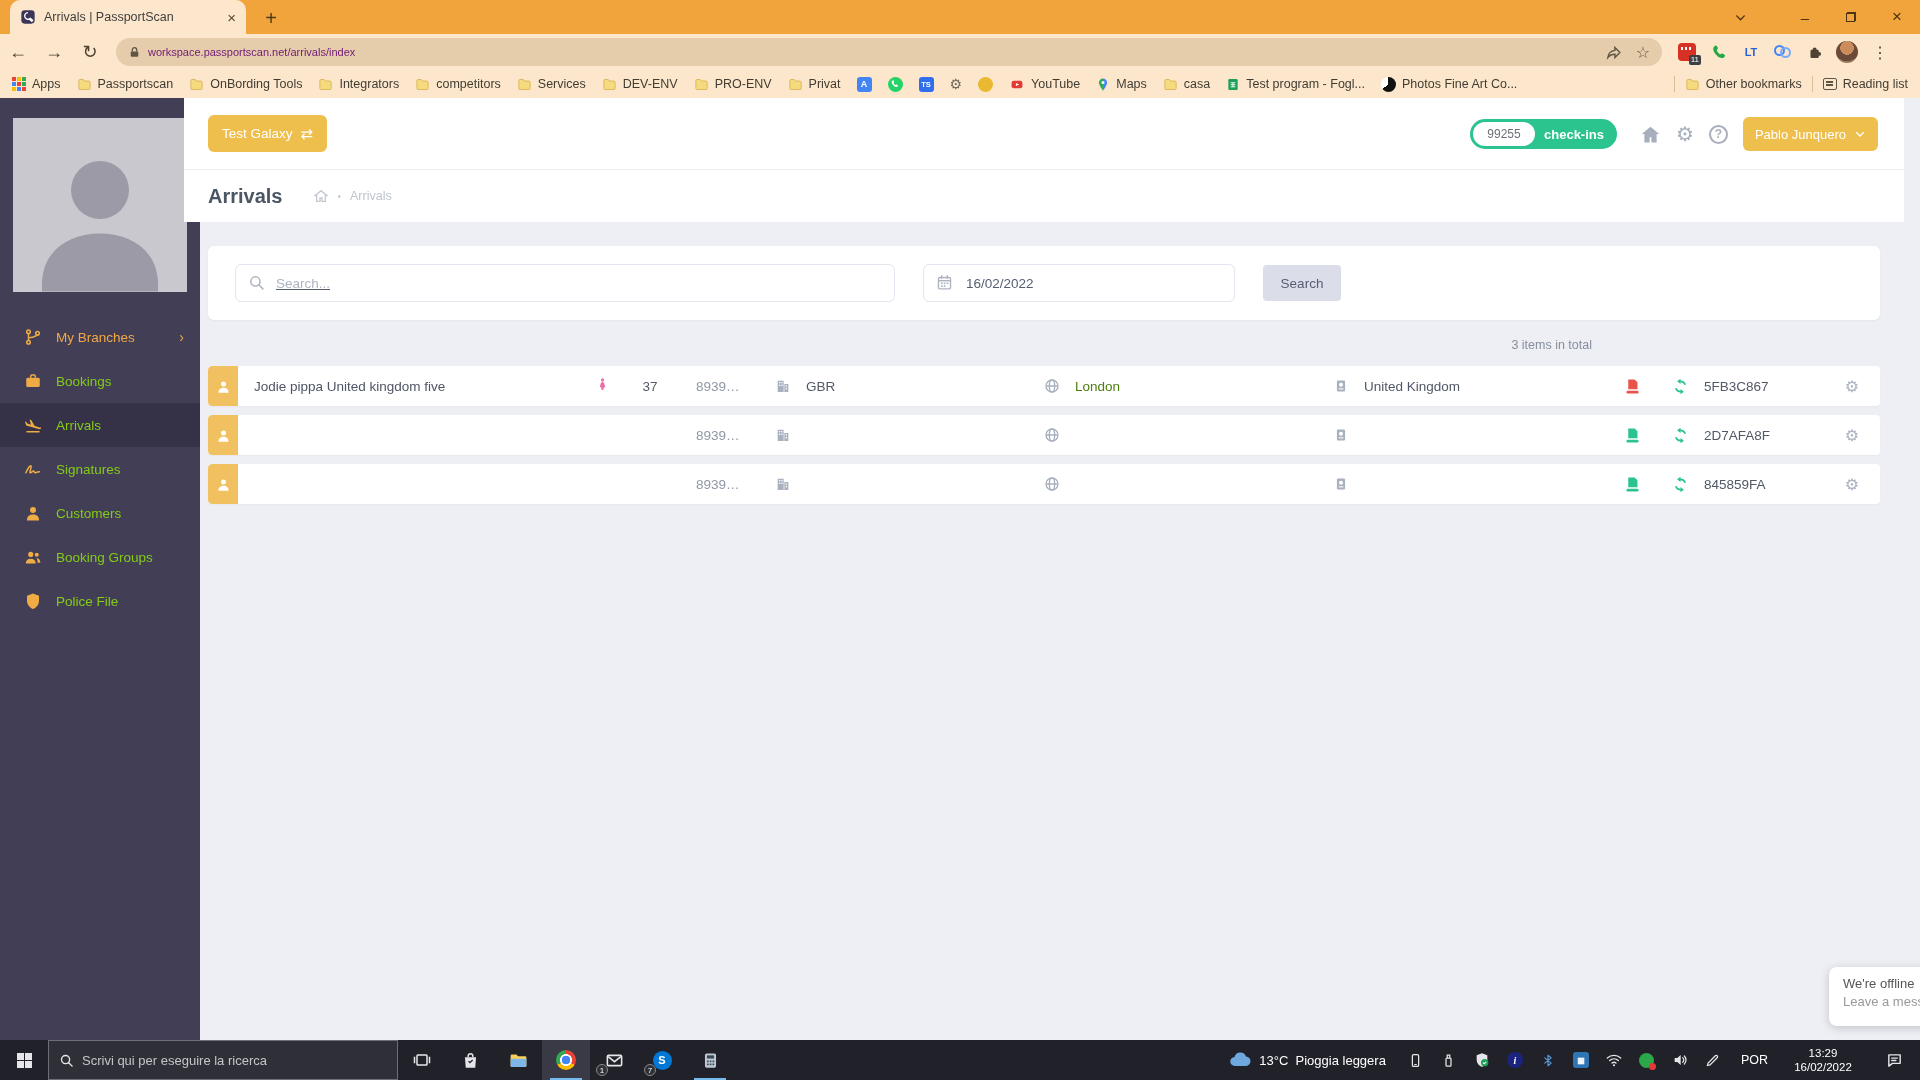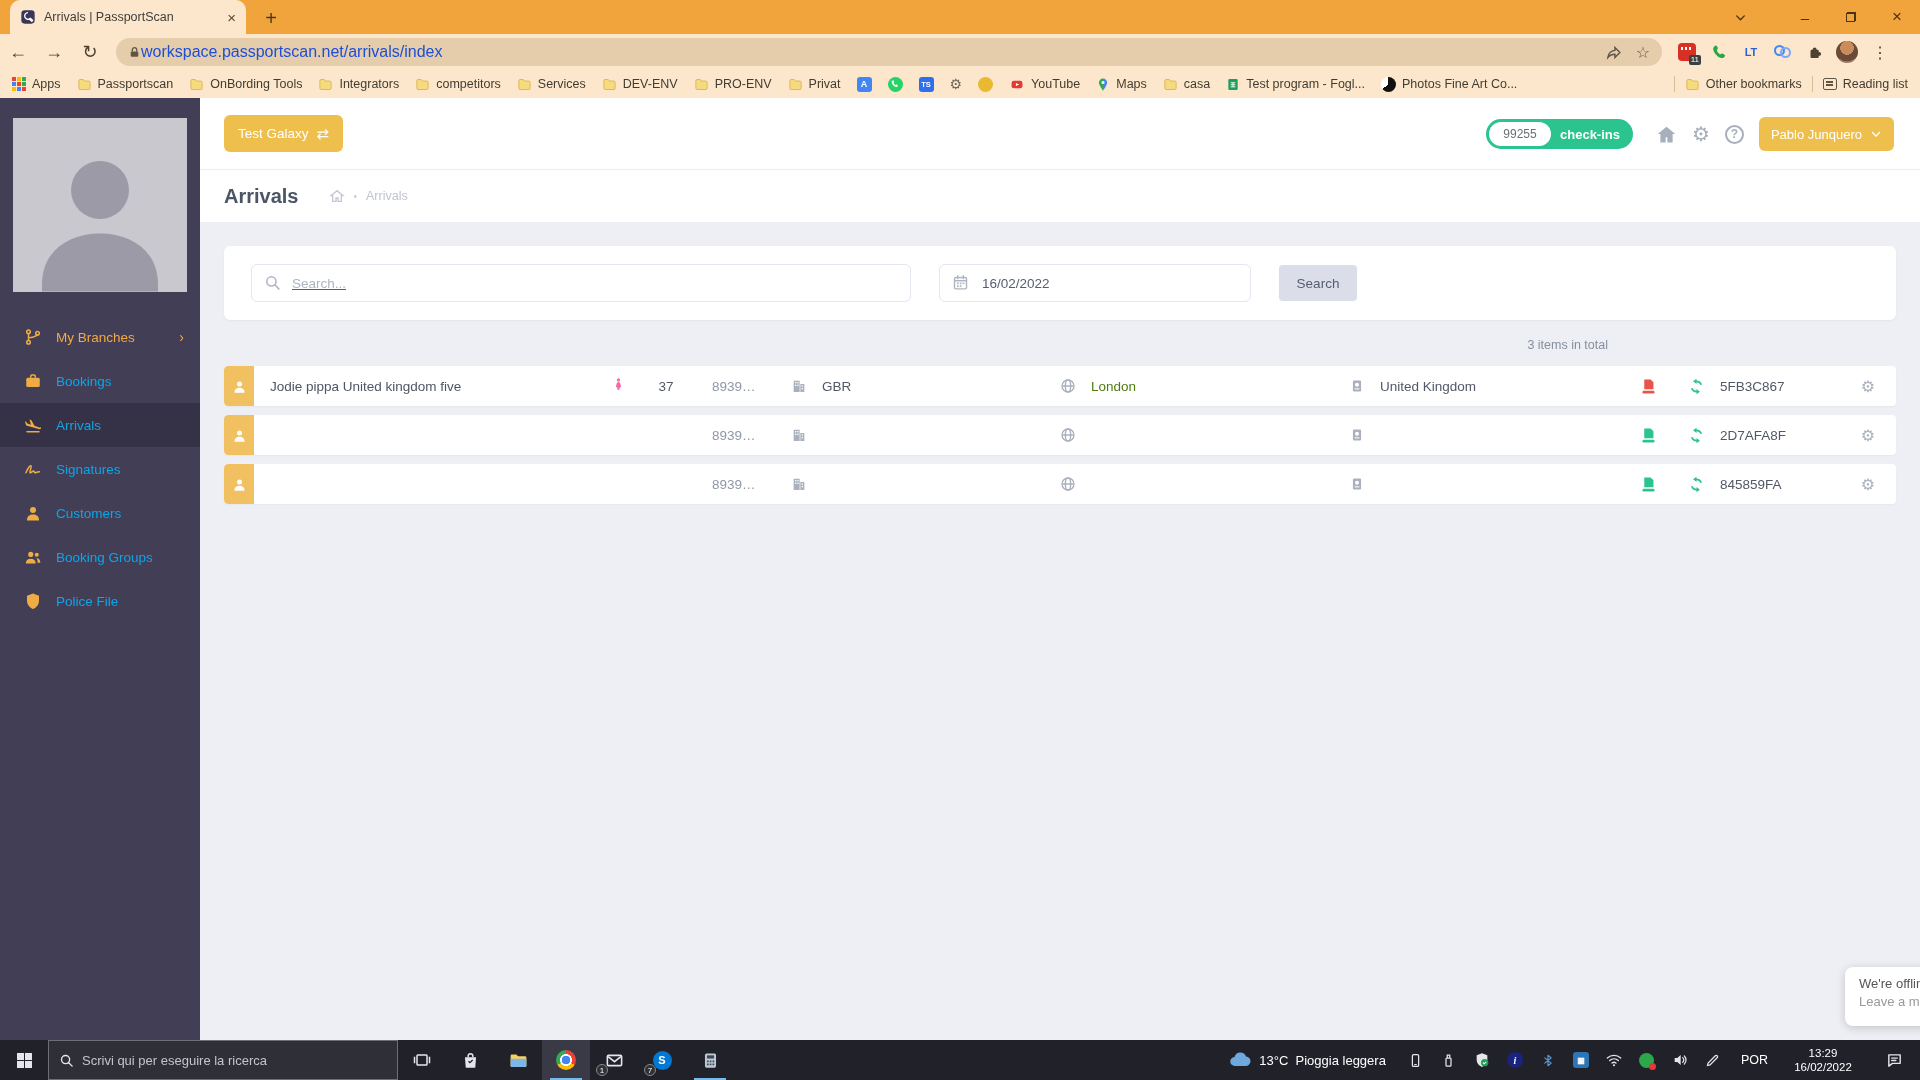--- a/index.html
+++ b/index.html
@@ -23,21 +23,21 @@
   .restore-box i { position:absolute; width:9px; height:9px; border:1.5px solid #4A3413; display:block; }
   .restore-box i:first-child { right:0; top:0; }
   .restore-box i:last-child { left:0; bottom:0; background:#F2A43C; }
 
   .toolbar { position:absolute; top:34px; left:0; width:1920px; height:36px; background:#FDE7CC;
              display:flex; align-items:center; }
   .nav-glyph { font-size:18px; color:#4E4232; width:36px; text-align:center; }
   .nav-glyph.fwd { color:#4E4232; }
   .addressbar { position:relative; margin-left:8px; width:1546px; height:28px; background:#E5CDAB;
                 border-radius:14px; display:flex; align-items:center; padding:0 12px; }
-  .url-text { font-size:16px; color:#1d4ed8; margin-left:0; flex:1; white-space:nowrap; overflow:hidden; }
+  .url-text { font-size:11px; color:#701a75; margin-left:7px; flex:1; white-space:nowrap; overflow:hidden; }
   .addr-ic { color:#5F5545; }
   .star-glyph { font-size:16px; color:#5F5545; margin-left:14px; }
   .ext-strip { display:flex; align-items:center; margin-left:14px; gap:10px; }
   .ext-tile { width:22px; height:22px; display:flex; align-items:center; justify-content:center; position:relative; }
   .ext-red { width:18px; height:18px; background:#D93025; border-radius:4px; position:relative; }
   .ext-red .dots { position:absolute; top:4px; left:3px; width:12px; height:3px;
       background:linear-gradient(90deg,#fff 0 2px,transparent 2px 4px,#fff 4px 6px,transparent 6px 8px,#fff 8px 10px,transparent 10px); }
   .ext-badge { position:absolute; right:-3px; bottom:-2px; background:#3C4043; color:#fff; font-size:8px;
                padding:0 2px; border-radius:2px; line-height:10px; }
   .lt-text { font-size:11px; font-weight:bold; color:#2B5FD9; }
@@ -63,25 +63,25 @@
   
   .page { position:absolute; top:98px; left:0; width:1920px; height:942px; background:#EDEFF4; }
 
   .sidebar { position:absolute; left:0; top:0; width:200px; height:942px; background:#413E56; }
   .avatar-ph { position:absolute; left:13px; top:20px; width:174px; height:174px; background:#C9C8CF; overflow:hidden; }
   .avatar-ph svg { position:absolute; left:0; top:14px; }
   .menu { position:absolute; left:0; top:217px; width:200px; }
   .menu-item { height:44px; display:flex; align-items:center; padding:0 16px 0 24px; gap:14px; cursor:default; }
   .menu-item.active { background:#353147; }
   .menu-item .mi-icon { color:#F0AC44; width:18px; height:18px; flex:0 0 18px; }
-  .menu-item .mi-label { font-size:13.5px; color:#0ea5e9; flex:1; }
+  .menu-item .mi-label { font-size:13.5px; color:#84cc16; flex:1; }
   .menu-item.branch .mi-label { color:#F2A845; }
   .menu-item .mi-chev { color:#F2A845; font-size:14px; }
 
-  .main { position:absolute; left:200px; top:0; width:1432px; height:942px;border-radius:9px; }
+  .main { position:absolute; left:184px; top:0; width:1432px; height:942px;border-radius:9px; }
   .appheader { position:absolute; top:0; left:0; width:1720px; height:72px; background:#fff; border-bottom:1px solid #ECECF0;
                display:flex; align-items:center; }
   .btn-amber { background:#EFBF4E; color:#fff; border:none; border-radius:6px; font-size:13.5px;
                font-family:"Liberation Sans",sans-serif; display:flex; align-items:center; gap:8px; }
   .branch-btn { margin-left:24px; height:37px; padding:0 14px; }
   .swap-glyph { font-size:15px; }
   .header-right { position:absolute; right:26px; top:0; height:72px; display:flex; align-items:center; gap:15px; }
   .checkins-pill { height:30px; background:#2BC48E; border-radius:15px; display:flex; align-items:center; padding:3px; margin-right:8px; }
   .checkins-count { background:#fff; border-radius:12px; height:24px; min-width:62px; display:flex; align-items:center; justify-content:center;
                     font-size:12px; color:#6B7078; padding:0 8px; }

